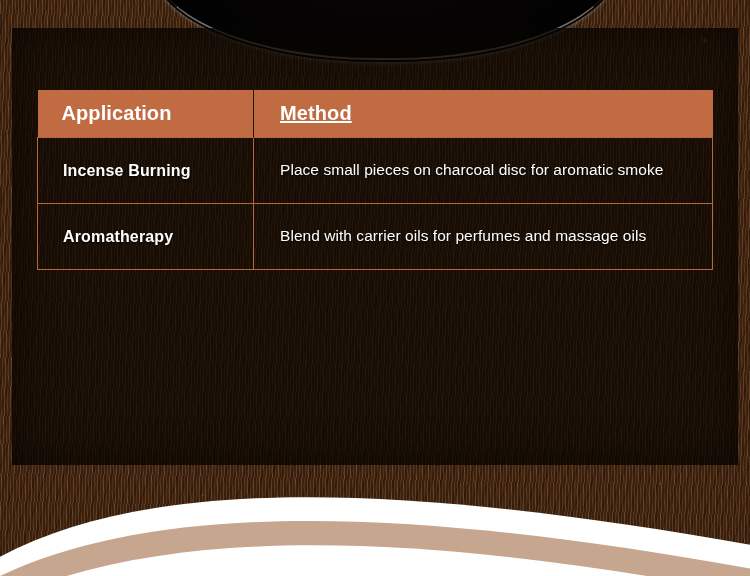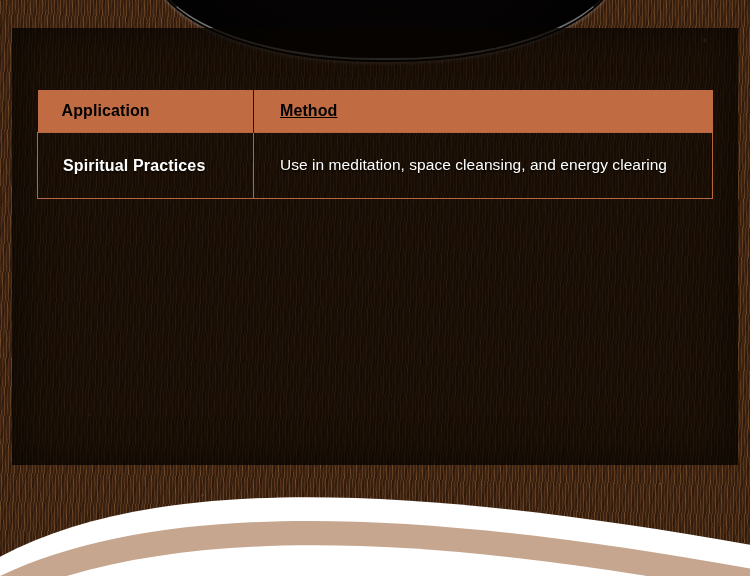--- a/index.html
+++ b/index.html
@@ -123,23 +123,23 @@
   }
   table.data-table {
     width: 100%;
     border-collapse: collapse;
     table-layout: fixed;
   }
   table.data-table col.col-app { width: 216px; }
 
   thead th {
     background: #c06b42;
-    color: #000000;
+    color: #ffffff;
     text-align: left;
-    font-size: 16px;
+    font-size: 20px;
     font-weight: bold;
     letter-spacing: 0.1px;
     padding: 12px 0 12px 24px;
     border: none;
   }
   thead th.th-method {
     border-left: 1px solid #2a1409;
     padding-left: 26px;
     text-decoration: underline;
   }
@@ -198,22 +198,26 @@
         <col class="col-method">
       </colgroup>
       <thead>
         <tr>
           <th class="th-application">Application</th>
           <th class="th-method">Method</th>
         </tr>
       </thead>
       <tbody>
         <tr>
-          <td class="cell-app">Spiritual Practices</td>
-          <td class="cell-method">Use in meditation, space cleansing, and energy clearing</td>
+          <td class="cell-app">Incense Burning</td>
+          <td class="cell-method">Place small pieces on charcoal disc for aromatic smoke</td>
+        </tr>
+        <tr>
+          <td class="cell-app">Aromatherapy</td>
+          <td class="cell-method">Blend with carrier oils for perfumes and massage oils</td>
         </tr>
       </tbody>
     </table>
   </div>
 
   <svg class="swoosh" viewBox="0 0 750 120" preserveAspectRatio="none">
     <path d="M -40,126 C 120,8 420,28 790,96 L 790,140 L -40,140 Z" fill="#ffffff"></path>
     <path d="M -40,142 C 130,34 430,52 790,120 L 790,168 L -40,168 Z" fill="#c6a68e"></path>
     <path d="M -40,166 C 140,58 440,76 790,146 L 790,200 L -40,200 Z" fill="#ffffff"></path>
   </svg>

